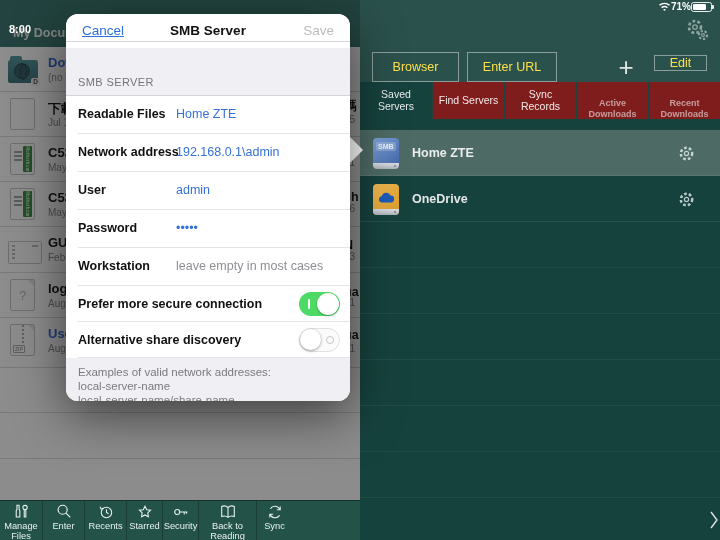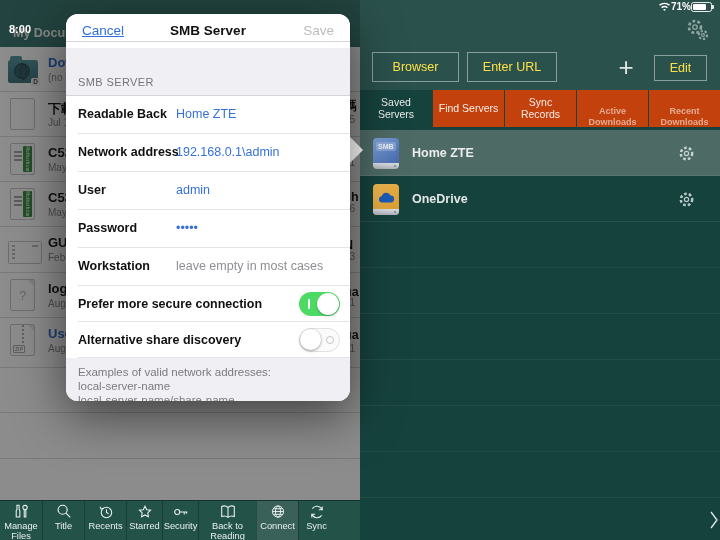--- a/index.html
+++ b/index.html
@@ -47,21 +47,21 @@
   .ziptag { position:absolute; left:2px; bottom:2px; font-size:5px; color:#7c7c82; border:1px solid #a9a9af; border-radius:1px; padding:0 1px; line-height:6px; }
 
   #dimoverlay { position:absolute; left:0; top:0; width:360px; height:500px; background:rgba(0,0,0,.45); z-index:2; }
 
   
   #rightpanel { position:absolute; left:360px; top:0; width:360px; height:540px; background:#16423d; z-index:1; }
   #rpheader { position:absolute; left:0; top:0; width:360px; height:90px; background:#2b514c; }
   .rbtn { position:absolute; border:1px solid rgba(255,255,255,.45); border-radius:0; color:#fde047; font-size:12.5px; display:flex; align-items:center; justify-content:center; background:transparent; cursor:default; }
   #plusbtn { position:absolute; left:250px; top:51px; width:32px; height:32px; color:rgba(255,255,255,.85); font-size:26px; font-weight:200; display:flex; align-items:center; justify-content:center; line-height:26px; }
   #rpgears { position:absolute; right:8px; top:16px; width:30px; height:30px; opacity:.55; }
-  #tabstrip { position:absolute; left:0; top:90px; width:360px; height:37px; background:#c2410c; display:flex; }
+  #tabstrip { position:absolute; left:0; top:82px; width:360px; height:37px; background:#7f1d1d; display:flex; }
   .tab { width:72px; height:37px; display:flex; align-items:center; justify-content:center; text-align:center; color:rgba(255,255,255,.9); font-size:10.5px; line-height:11.5px; border-left:1px solid #1d433e; }
   .tab:first-child { border-left:none; }
   .tab.sel { background:#16423d; }
   .tab.dim { color:rgba(255,255,255,.55); font-size:9px; line-height:10.5px; font-weight:bold;align-items:flex-end; }
   .tab span { display:block; width:60px; }
   .srow { position:absolute; left:0; width:360px; height:46px; border-bottom:1px solid rgba(255,255,255,.08); }
   .srow.sel { background:#4e6a64; }
   .sname { position:absolute; left:52px; top:16px; font-size:12.5px; font-weight:bold; color:rgba(255,255,255,.88); }
   .gear { position:absolute; right:24px; top:14px; width:19px; height:19px; opacity:.8; }
   .rline { position:absolute; left:0; width:360px; border-bottom:1px solid rgba(255,255,255,.06); }
@@ -120,21 +120,21 @@
         <svg width="30" height="30" viewBox="0 0 30 30" fill="none" stroke="#dfeeea">
           <circle cx="13" cy="11" r="6" stroke-width="2.6" stroke-dasharray="2.8 2.2"></circle>
           <circle cx="13" cy="11" r="2.2" stroke-width="1.3"></circle>
           <circle cx="21" cy="19" r="4" stroke-width="2.2" stroke-dasharray="2.2 1.8"></circle>
           <circle cx="21" cy="19" r="1.4" stroke-width="1.1"></circle>
         </svg>
       </div>
       <div class="rbtn" style="left:12px; top:52px; width:87px; height:30px;">Browser</div>
       <div class="rbtn" style="left:107px; top:52px; width:90px; height:30px;">Enter URL</div>
       <div id="plusbtn">+</div>
-      <div class="rbtn" style="left:294px; top:55px; width:53px; height:26px;">Edit</div>
+      <div class="rbtn" style="left:294px; top:55px; width:53px; height:16px;">Edit</div>
     </div>
 
     <div id="tabstrip">
       <div class="tab sel">
           <span>Saved Servers</span>
         </div>
       <div class="tab">
           <span>Find Servers</span>
         </div>
       <div class="tab">
@@ -285,21 +285,21 @@
       </div>
       <div class="tlabel">Manage Files</div>
     </div>
     <div class="titem" style="width:42px;">
       <div class="ticon">
         <svg width="20" height="18" viewBox="0 0 20 20" fill="none" stroke="#e8f1ef" stroke-width="1.3">
           <circle cx="8.5" cy="7.5" r="5"></circle>
             <path d="M12.2 11.2 L17 16"></path>
         </svg>
       </div>
-      <div class="tlabel">Title</div>
+      <div class="tlabel">Enter</div>
     </div>
     <div class="titem" style="width:42px;">
       <div class="ticon">
         <svg width="20" height="18" viewBox="0 0 20 20" fill="none" stroke="#e8f1ef" stroke-width="1.2">
           <circle cx="10.5" cy="10.5" r="5.8"></circle>
             <path d="M10.5 7 v3.5 l2.4 1.5"></path>
             <path d="M3.4 4.2 l1.2 2.6 2.6 -1.2"></path>
         </svg>
       </div>
       <div class="tlabel">Recents</div>
@@ -321,30 +321,20 @@
       </div>
       <div class="tlabel">Security</div>
     </div>
     <div class="titem" style="width:58px;">
       <div class="ticon">
         <svg width="20" height="18" viewBox="0 0 20 20" fill="none" stroke="#e8f1ef" stroke-width="1.2">
           <path d="M10 5 C8 3.2 5 3 3 3.8 V15 c2 -.8 5 -.6 7 1 2 -1.6 5 -1.8 7 -1 V3.8 C15 3 12 3.2 10 5 v11"></path>
         </svg>
       </div>
       <div class="tlabel">Back to Reading</div>
-    </div>
-    <div class="titem active" style="width:42px;">
-      <div class="ticon">
-        <svg width="20" height="18" viewBox="0 0 20 20" fill="none" stroke="#e8f1ef" stroke-width="1.1">
-          <circle cx="10" cy="9.5" r="6.2"></circle>
-            <ellipse cx="10" cy="9.5" rx="2.8" ry="6.2"></ellipse>
-            <path d="M3.8 9.5 h12.4 M4.7 6.4 h10.6 M4.7 12.6 h10.6"></path>
-        </svg>
-      </div>
-      <div class="tlabel">Connect</div>
     </div>
     <div class="titem" style="width:36px;">
       <div class="ticon">
         <svg width="20" height="18" viewBox="0 0 20 20" fill="none" stroke="#e8f1ef" stroke-width="1.2">
           <path d="M15.5 7.5 a6 6 0 0 0 -10.6 -1.3 M4.5 12.5 a6 6 0 0 0 10.6 1.3"></path>
           <path d="M15.8 3.8 v3.7 h-3.7 M4.2 16.2 v-3.7 h3.7"></path>
         </svg>
       </div>
       <div class="tlabel">Sync</div>
     </div>
@@ -360,21 +350,21 @@
     <div id="mhdr">
       <span id="mcancel">Cancel</span>
       <span id="mtitle">SMB Server</span>
       <span id="msave">Save</span>
     </div>
     <div id="msec1">
         <span>SMB SERVER</span>
       </div>
 
     <div class="mrow" style="top:82px;">
-      <span class="mlabel">Readable Back</span>
+      <span class="mlabel">Readable Files</span>
       <span class="mval">Home ZTE</span>
       <div class="sep"></div>
     </div>
     <div class="mrow" style="top:120px;">
       <span class="mlabel">Network address</span>
       <span class="mval">192.168.0.1\admin</span>
       <div class="sep"></div>
     </div>
     <div class="mrow" style="top:158px;">
       <span class="mlabel">User</span>

